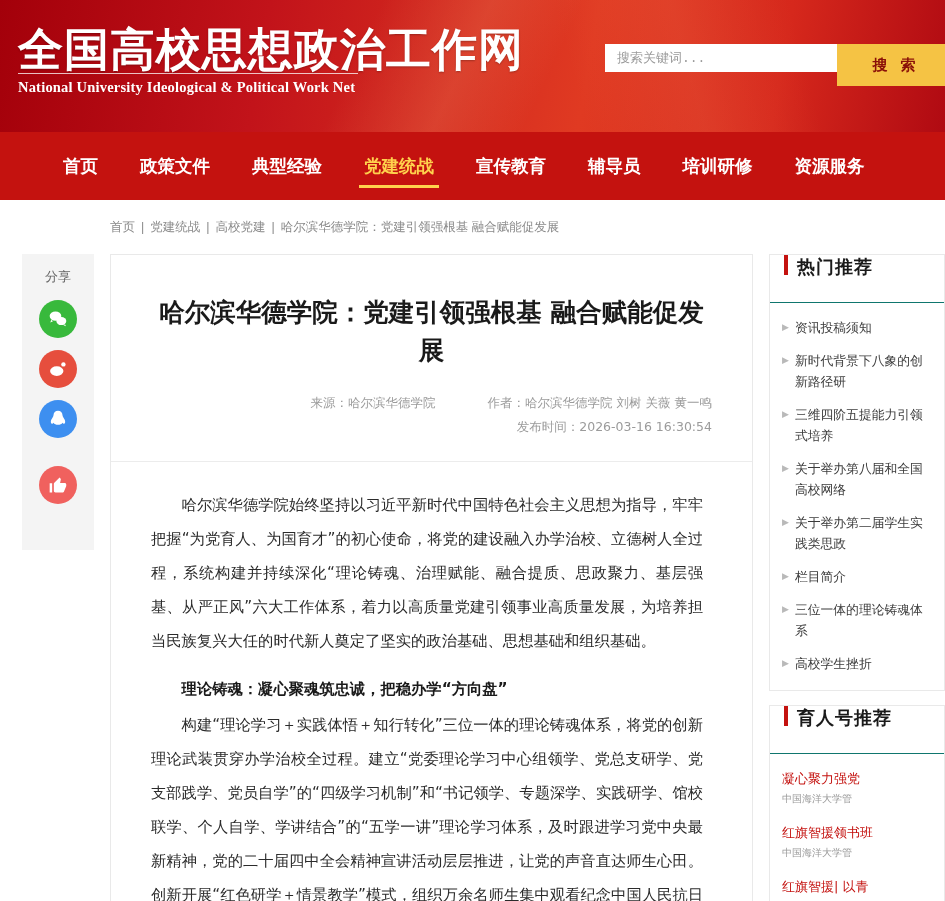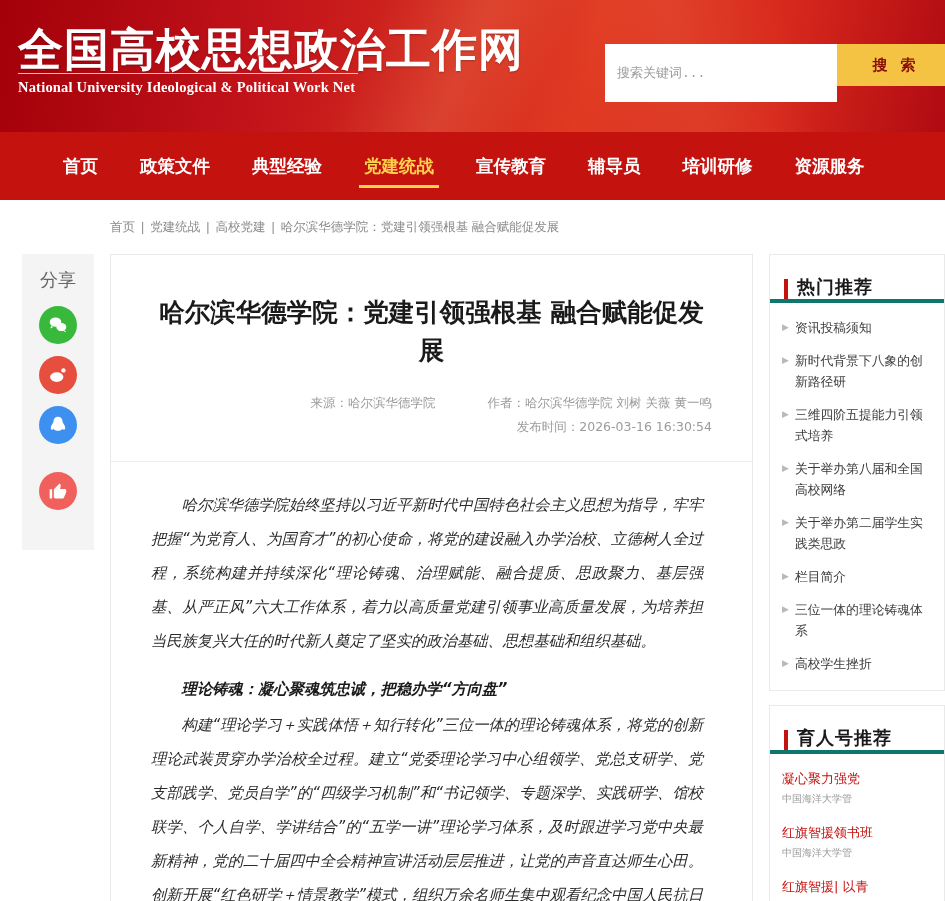--- a/index.html
+++ b/index.html
@@ -59,21 +59,21 @@
 
   .search-box {
     position: absolute;
     right: -10px; top: 44px;
     display: flex;
     height: 42px;
     z-index: 3;
   }
   .search-input {
     width: 232px;
-    height: 58px;
+    height: 28px;
     border: none;
     outline: none;
     background: #ffffff;
     padding: 8px 12px;
     font-size: 13px;
     color: #333;
     font-family: Liberation Mono, monospace;
   }
   .search-input::placeholder { color: #9a9a9a; }
   .search-btn {
@@ -147,21 +147,21 @@
     width: 72px;
     background: #f4f4f4;
     padding: 14px 0 26px 0;
     display: flex;
     flex-direction: column;
     align-items: center;
     flex: none;
     height: 296px;
   }
   .share-title {
-    font-size: 18px;
+    font-size: 13px;
     color: #666;
     margin-bottom: 14px;
     font-family: "DejaVu Sans", sans-serif;
   }
   .share-icon {
     width: 38px; height: 38px;
     border-radius: 50%;
     display: flex;
     align-items: center;
     justify-content: center;
@@ -206,40 +206,40 @@
     margin: 22px -40px 0 -40px;
   }
   .art-body {
     padding-top: 26px;
     font-size: 15.3px;
     line-height: 34px;
     color: #2b2b2b;
     font-family: "DejaVu Sans", sans-serif;
     text-align: justify;
   }
-  .art-body p { margin: 0 9px 14px 0; text-indent: 2em; font-style: italic; }
+  .art-body p { margin: 0 9px 14px 0; text-indent: 2em; }
   .art-body p.sub { font-weight: bold; color: #1a1a1a; margin-bottom: 2px; }
 
   
   .rail {
     width: 176px;
     flex: none;
     padding-top: 0;
   }
   .card {
     border: 1px solid #e9e9e9;
     background: #fff;
     margin-bottom: 14px;
     overflow: hidden;
   }
   .card-head {
     height: 48px;
     display: flex;
-    align-items: flex-end;
-    border-bottom: 4px solid #0f766e;
+    align-items: flex-start;
+    border-bottom: 1px solid #0f766e;
     padding-left: 14px;
   }
   .card-head .bar {
     width: 4px; height: 20px;
     background: #c4120f;
     margin-right: 9px;
   }
   .card-head .txt {
     font-size: 18px;
     font-weight: bold;

